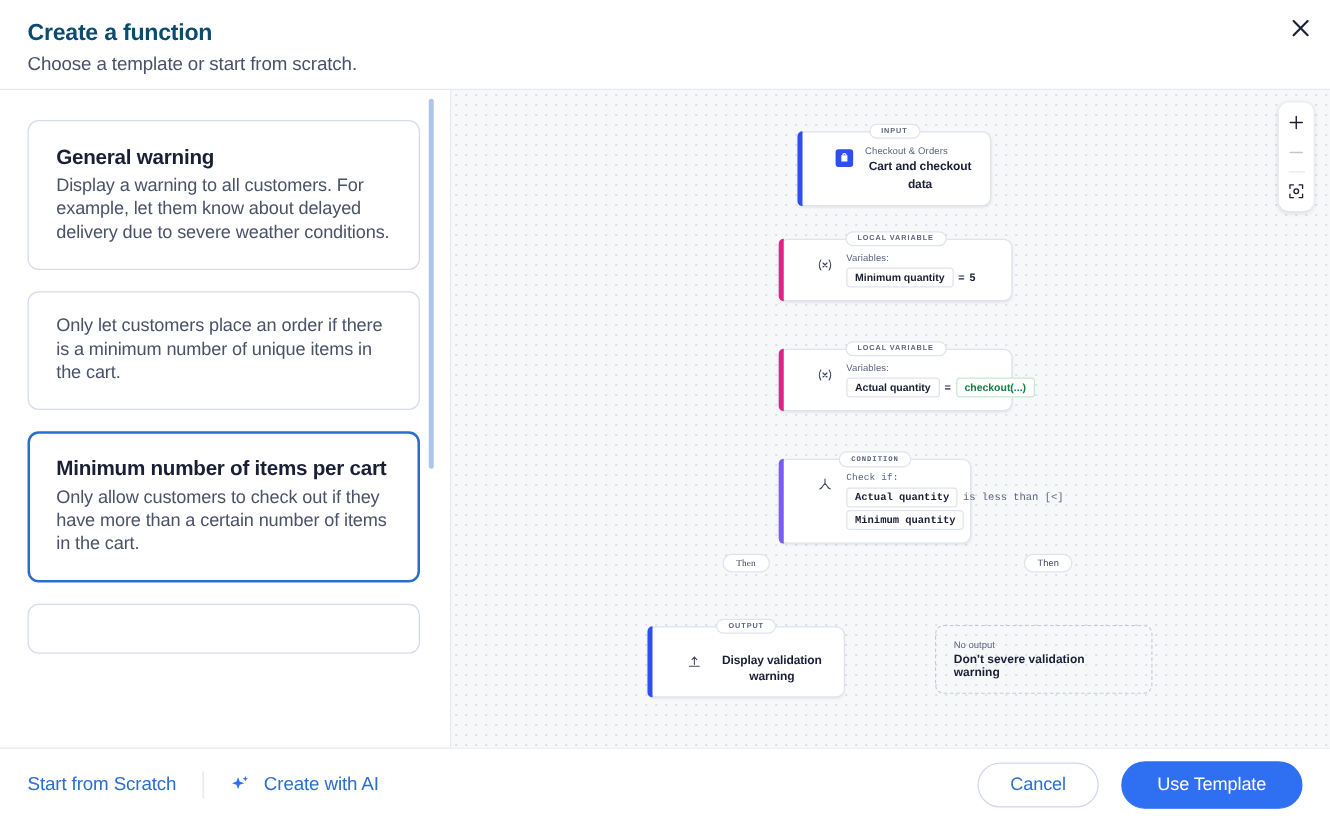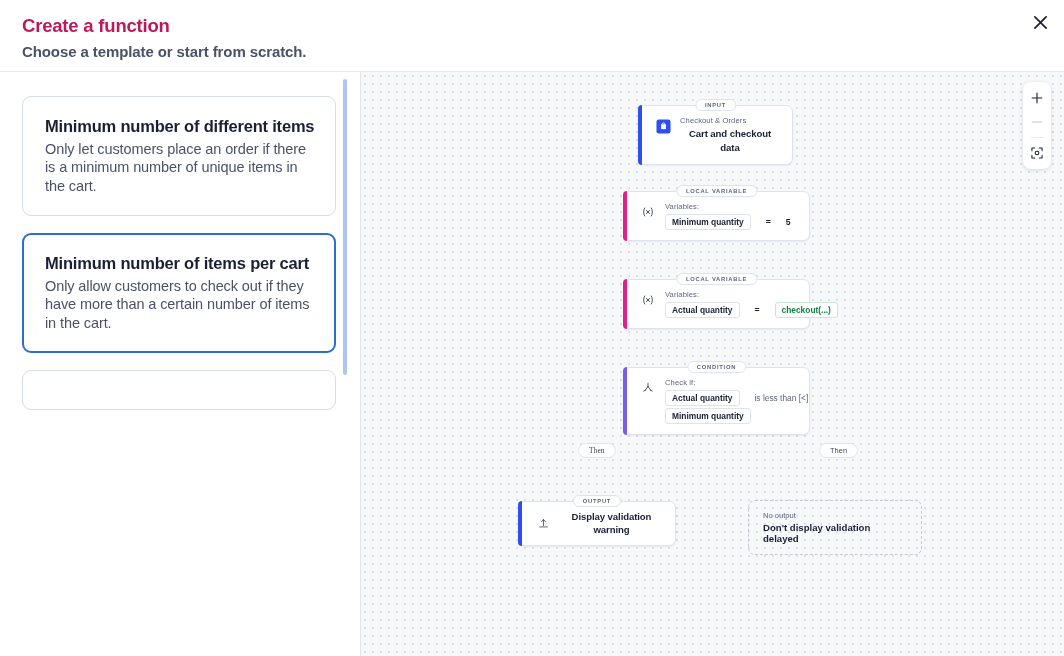--- a/index.html
+++ b/index.html
@@ -6,22 +6,22 @@
   html, body {
     width: 1064px; height: 656px;
     font-family: "Liberation Sans", sans-serif;
     background: #ffffff;
     overflow: hidden;
   }
   .modal { position: relative; width: 1064px; height: 656px; background: #fff; display: flex; flex-direction: column; }
 
   
   .header { position: relative; height: 72px; flex: 0 0 72px; padding: 14px 22px 0 22px; border-bottom: 1px solid #e6e9f0; }
-  .header h1 { font-size: 18.5px; font-weight: 700; color: #be185d; letter-spacing: -0.2px; line-height: 1.3; }
-  .header .sub { font-size: 15px; color: #4a5268; margin-top: 5px; letter-spacing: -0.1px; font-weight: bold; }
+  .header h1 { font-size: 18.5px; font-weight: 700; color: #0c4a6e; letter-spacing: -0.2px; line-height: 1.3; }
+  .header .sub { font-size: 15px; color: #4a5268; margin-top: 5px; letter-spacing: -0.1px; }
   .close-btn { position: absolute; top: 7px; right: 9px; width: 30px; height: 30px; border: none; background: transparent;
      display: flex; align-items: center; justify-content: center; cursor: pointer; border-radius: 6px; }
   .close-btn svg { width: 15px; height: 15px; }
 
   
   .body { flex: 1 1 auto; display: flex; min-height: 0; position: relative; }
 
   
   .sidebar { width: 360px; flex: 0 0 360px; position: relative; overflow: hidden; padding: 24px 0 0 0; }
   .cards { padding: 0 24px 0 22px; }
@@ -34,32 +34,32 @@
   .scroll-thumb { position: absolute; top: 7px; width: 4px; height: 296px; background: #aec5f0; border-radius: 3px; cursor: grab; }
 
   
   .canvas { flex: 1 1 auto; position: relative; overflow: hidden;
     border-left: 1px solid #e6e9f0;
     background-color: #f7f8fa;
     background-image: radial-gradient(circle, #dcdfe6 0.9px, transparent 1px);
     background-size: 8px 8px; }
 
   .node { position: absolute; background: #fff; border: 1px solid #dfe3ed; border-radius: 7px;
-          box-shadow: 0 1px 2px rgba(20,25,50,0.07); }
+          box-shadow: 0 1px 2px rgba(20,25,50,0.07); padding-left: 12px; }
   .node .accent { position: absolute; left: -1px; top: -1px; bottom: -1px; width: 4px; border-radius: 7px 0 0 7px; }
   .node-inner { display: flex; align-items: flex-start; gap: 9px; padding: 10px 12px 10px 16px; }
   .node-icon { flex: 0 0 auto; width: 16px; height: 16px; display: flex; align-items: center; justify-content: center; margin-top: 2px; }
   .node-txt { min-width: 0; }
   .node-sub { font-size: 7.6px; color: #5c6580; line-height: 1.35; letter-spacing: 0.1px; }
   .node-title { font-size: 9.6px; font-weight: 700; color: #1a1f36; line-height: 1.4; letter-spacing: -0.1px; margin-top: 1px; text-align: center; }
   .badge { position: absolute; top: -7px; left: 50%; transform: translateX(-50%);
      background: #fff; border: 1px solid #dfe3ed; border-radius: 9px; padding: 2px 9px;
      font-size: 5.8px; font-weight: 700; letter-spacing: 0.75px; color: #5c6580; white-space: nowrap; }
 
-  .varrow { display: flex; align-items: center; gap: 15px; margin-top: 2px; }
+  .varrow { display: flex; align-items: center; gap: 4px; margin-top: 2px; }
   .chip { border: 1px solid #dfe3ed; border-radius: 3px; background: #fff; padding: 2px 6px;
           font-size: 8.4px; font-weight: 700; color: #1a1f36; white-space: nowrap; }
   .op { font-size: 8.6px; font-weight: 700; color: #1a1f36; }
   .optext { font-size: 8.4px; color: #5c6580; white-space: nowrap; }
   .fn { border: 1px solid #cbe6d4; border-radius: 3px; background: #fff; padding: 2px 6px;
         font-size: 8.4px; font-weight: 700; color: #108043; white-space: nowrap; }
 
   .noout { position: absolute; border: 1px dashed #c4cada; border-radius: 7px; background: transparent; padding: 10px 14px; }
   .noout .s { font-size: 7.6px; color: #5c6580; line-height: 1.35; }
   .noout .t { font-size: 9.6px; font-weight: 700; color: #1a1f36; margin-top: 1px; }
@@ -104,23 +104,26 @@
         <path d="M2 2 L14 14 M14 2 L2 14" stroke="#1a1f36" stroke-width="1.8" fill="none" stroke-linecap="round"></path>
       </svg>
     </button>
   </div>
 
   <div class="body">
 
     <div class="sidebar">
       <div class="cards">
 
-
         <div class="card">
-          <h3>Minimum number of different items</h3>
+          <h3>General warning</h3>
+          <p>Display a warning to all customers. For example, let them know about delayed delivery due to severe weather conditions.</p>
+        </div>
+
+        <div class="card">
           <p>Only let customers place an order if there is a minimum number of unique items in the cart.</p>
         </div>
 
         <div class="card selected">
           <h3>Minimum number of items per cart</h3>
           <p>Only allow customers to check out if they have more than a certain number of items in the cart.</p>
         </div>
 
         <div class="card partial"></div>
       </div>
@@ -212,21 +215,21 @@
             <div class="node-sub">Variables:</div>
             <div class="varrow">
               <span class="chip">Actual quantity</span>
               <span class="op">=</span>
               <span class="fn">checkout(...)</span>
             </div>
           </div>
         </div>
       </div>
 
-      <div class="node" style="left:262px; top:295px; width:187px;">
+      <div class="node" style="left:262px; top:295px; width:154px;font-family:Liberation Mono, monospace;">
         <div class="accent" style="background:#7b5cf0;"></div>
         <div class="badge">CONDITION</div>
         <div class="node-inner">
           <div class="node-icon">
             <svg viewBox="0 0 16 16" width="14" height="14">
               <path d="M8 2.5 V6.5 M8 6.5 L4.4 11 M8 6.5 L11.6 11" stroke="#3d4460" stroke-width="1" fill="none" stroke-linecap="round"></path>
               <path d="M3.2 11.6 L5.2 10.4 M12.8 11.6 L10.8 10.4" stroke="#3d4460" stroke-width="1" stroke-linecap="round"></path>
             </svg>
           </div>
           <div class="node-txt">
@@ -249,28 +252,28 @@
         <div class="accent" style="background:#2f4ef2;"></div>
         <div class="badge">OUTPUT</div>
         <div class="node-inner" style="align-items:center; padding-top:8px; padding-bottom:8px;">
           <div class="node-icon" style="margin-top:0;">
             <svg viewBox="0 0 16 16" width="13" height="13">
               <path d="M8 10.5 V3.2 M8 3.2 L5.6 5.8 M8 3.2 L10.4 5.8" stroke="#3d4460" stroke-width="1" fill="none" stroke-linecap="round" stroke-linejoin="round"></path>
               <path d="M3.2 12.2 H12.8" stroke="#3d4460" stroke-width="1" stroke-linecap="round"></path>
             </svg>
           </div>
           <div class="node-txt">
-            <div class="node-title" style="margin-top:0;">Display validation warning</div>
+            <div class="node-title" style="margin-top:12px;">Display validation warning</div>
           </div>
         </div>
       </div>
 
       <div class="noout" style="left:387px; top:428px; width:174px;">
         <div class="s">No output</div>
-        <div class="t">Don't display validation delayed</div>
+        <div class="t">Don't severe validation warning</div>
       </div>
 
       <div class="zoomctl">
         <button>
           <svg viewBox="0 0 16 16" width="14" height="14">
             <path d="M8 2.5 V13.5 M2.5 8 H13.5" stroke="currentColor" stroke-width="1.3" stroke-linecap="round"></path>
           </svg>
         </button>
         <button class="dim">
           <svg viewBox="0 0 16 16" width="14" height="14">
@@ -282,14 +285,33 @@
           <svg viewBox="0 0 16 16" width="14" height="14">
             <path d="M2.2 5.4 V2.2 H5.4 M10.6 2.2 H13.8 V5.4 M13.8 10.6 V13.8 H10.6 M5.4 13.8 H2.2 V10.6" stroke="currentColor" stroke-width="1.2" fill="none" stroke-linecap="round" stroke-linejoin="round"></path>
             <circle cx="8" cy="8" r="2.1" stroke="currentColor" stroke-width="1.2" fill="none"></circle>
           </svg>
         </button>
       </div>
 
     </div>
   </div>
 
+  <div class="footer">
+    <div class="footer-left">
+      <button class="linkbtn">Start from Scratch</button>
+      <div class="vdiv"></div>
+      <button class="ai-btn">
+        <span style="display:flex;">
+          <svg viewBox="0 0 20 20" width="17" height="17">
+            <path d="M7.6 3.2 L9.1 7.4 L13.3 8.9 L9.1 10.4 L7.6 14.6 L6.1 10.4 L1.9 8.9 L6.1 7.4 Z" fill="#2f6ff2"></path>
+            <path d="M14.4 2 L15.1 3.9 L17 4.6 L15.1 5.3 L14.4 7.2 L13.7 5.3 L11.8 4.6 L13.7 3.9 Z" fill="#2f6ff2"></path>
+          </svg>
+        </span>
+        <span class="linkbtn">Create with AI</span>
+      </button>
+    </div>
+    <div class="footer-right">
+      <button class="btn btn-cancel">Cancel</button>
+      <button class="btn btn-primary">Use Template</button>
+    </div>
+  </div>
 
 </div>
 
 </body></html>

